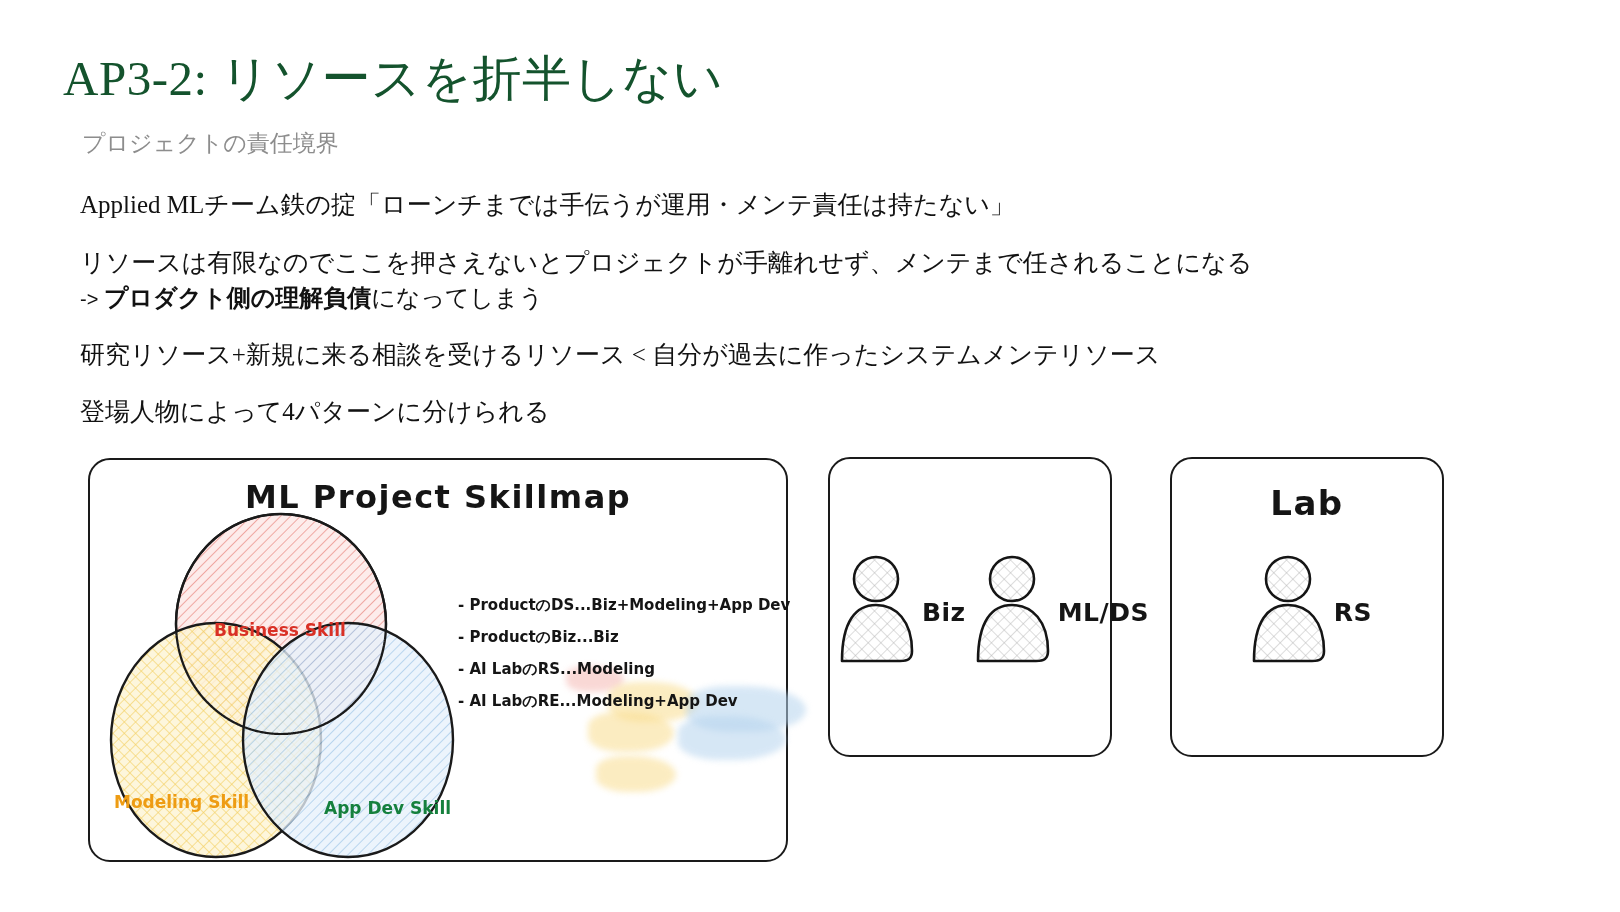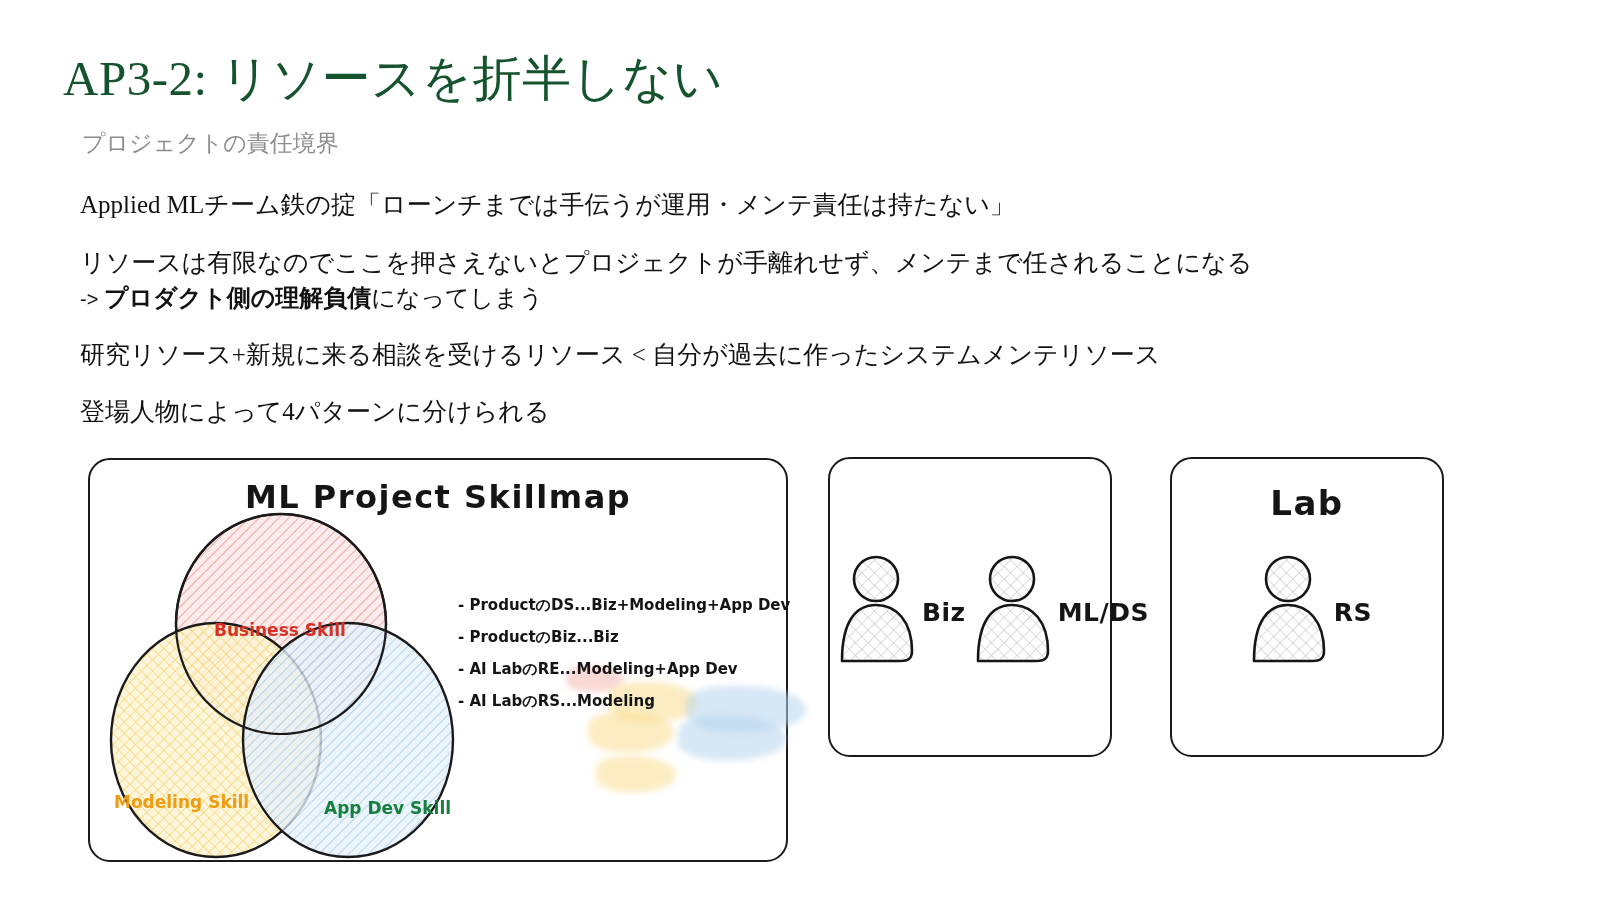--- a/index.html
+++ b/index.html
@@ -223,22 +223,22 @@
   <div class="smudge" id="smudge-red"></div>
   <div class="smudge" id="smudge-yellow"></div>
   <div class="smudge" id="smudge-blue"></div>
   <div class="smudge" id="smudge-yellow2"></div>
   <div class="smudge" id="smudge-blue2"></div>
   <div class="smudge" id="smudge-yellow3"></div>
 
   <div id="role-list">
     <div class="role-item">- ProductのDS...Biz+Modeling+App Dev</div>
     <div class="role-item">- ProductのBiz...Biz</div>
+    <div class="role-item">- AI LabのRS...Modeling</div>
     <div class="role-item">- AI LabのRE...Modeling+App Dev</div>
-    <div class="role-item">- AI LabのRS...Modeling</div>
   </div>
 </div>
 
 <div class="sketch-card" id="product-card">
   <div class="people-row">
     <div class="person">
       <svg width="92" height="112" viewBox="0 0 92 112" xmlns="http://www.w3.org/2000/svg">
         <defs>
           <pattern id="pmesh1" width="9" height="9" patternUnits="userSpaceOnUse" patternTransform="rotate(45)">
             <rect width="9" height="9" fill="#ffffff"></rect>

